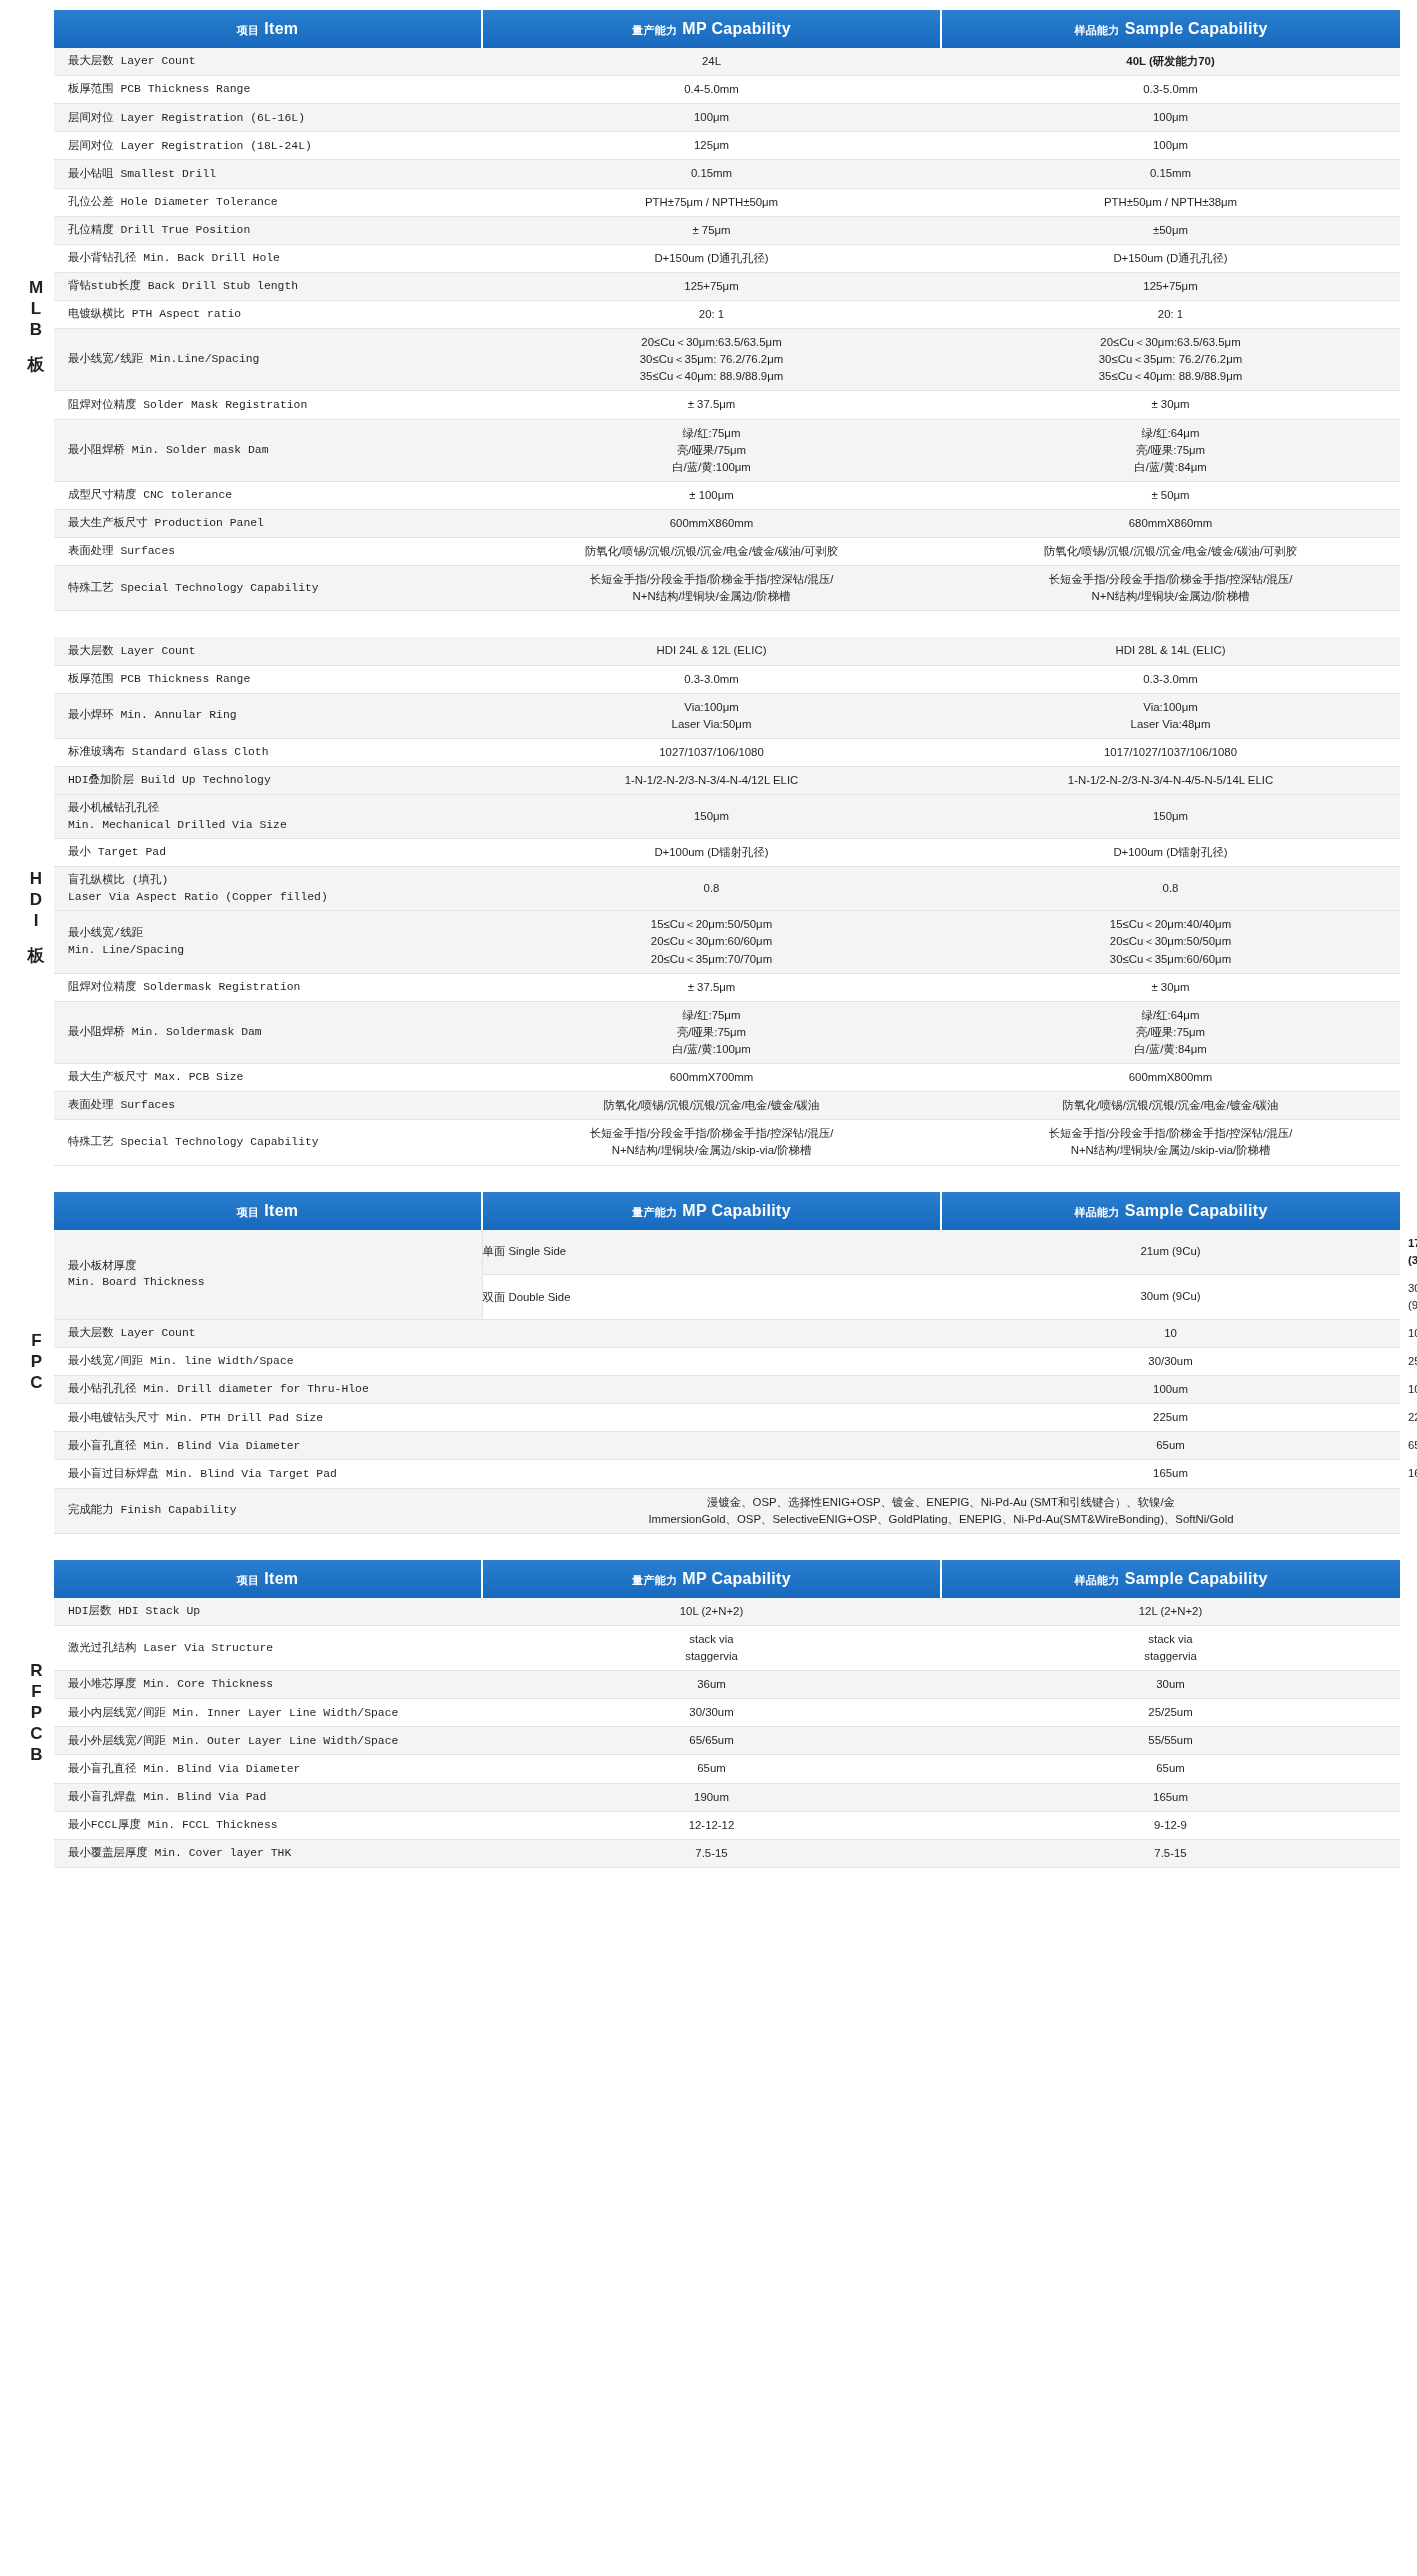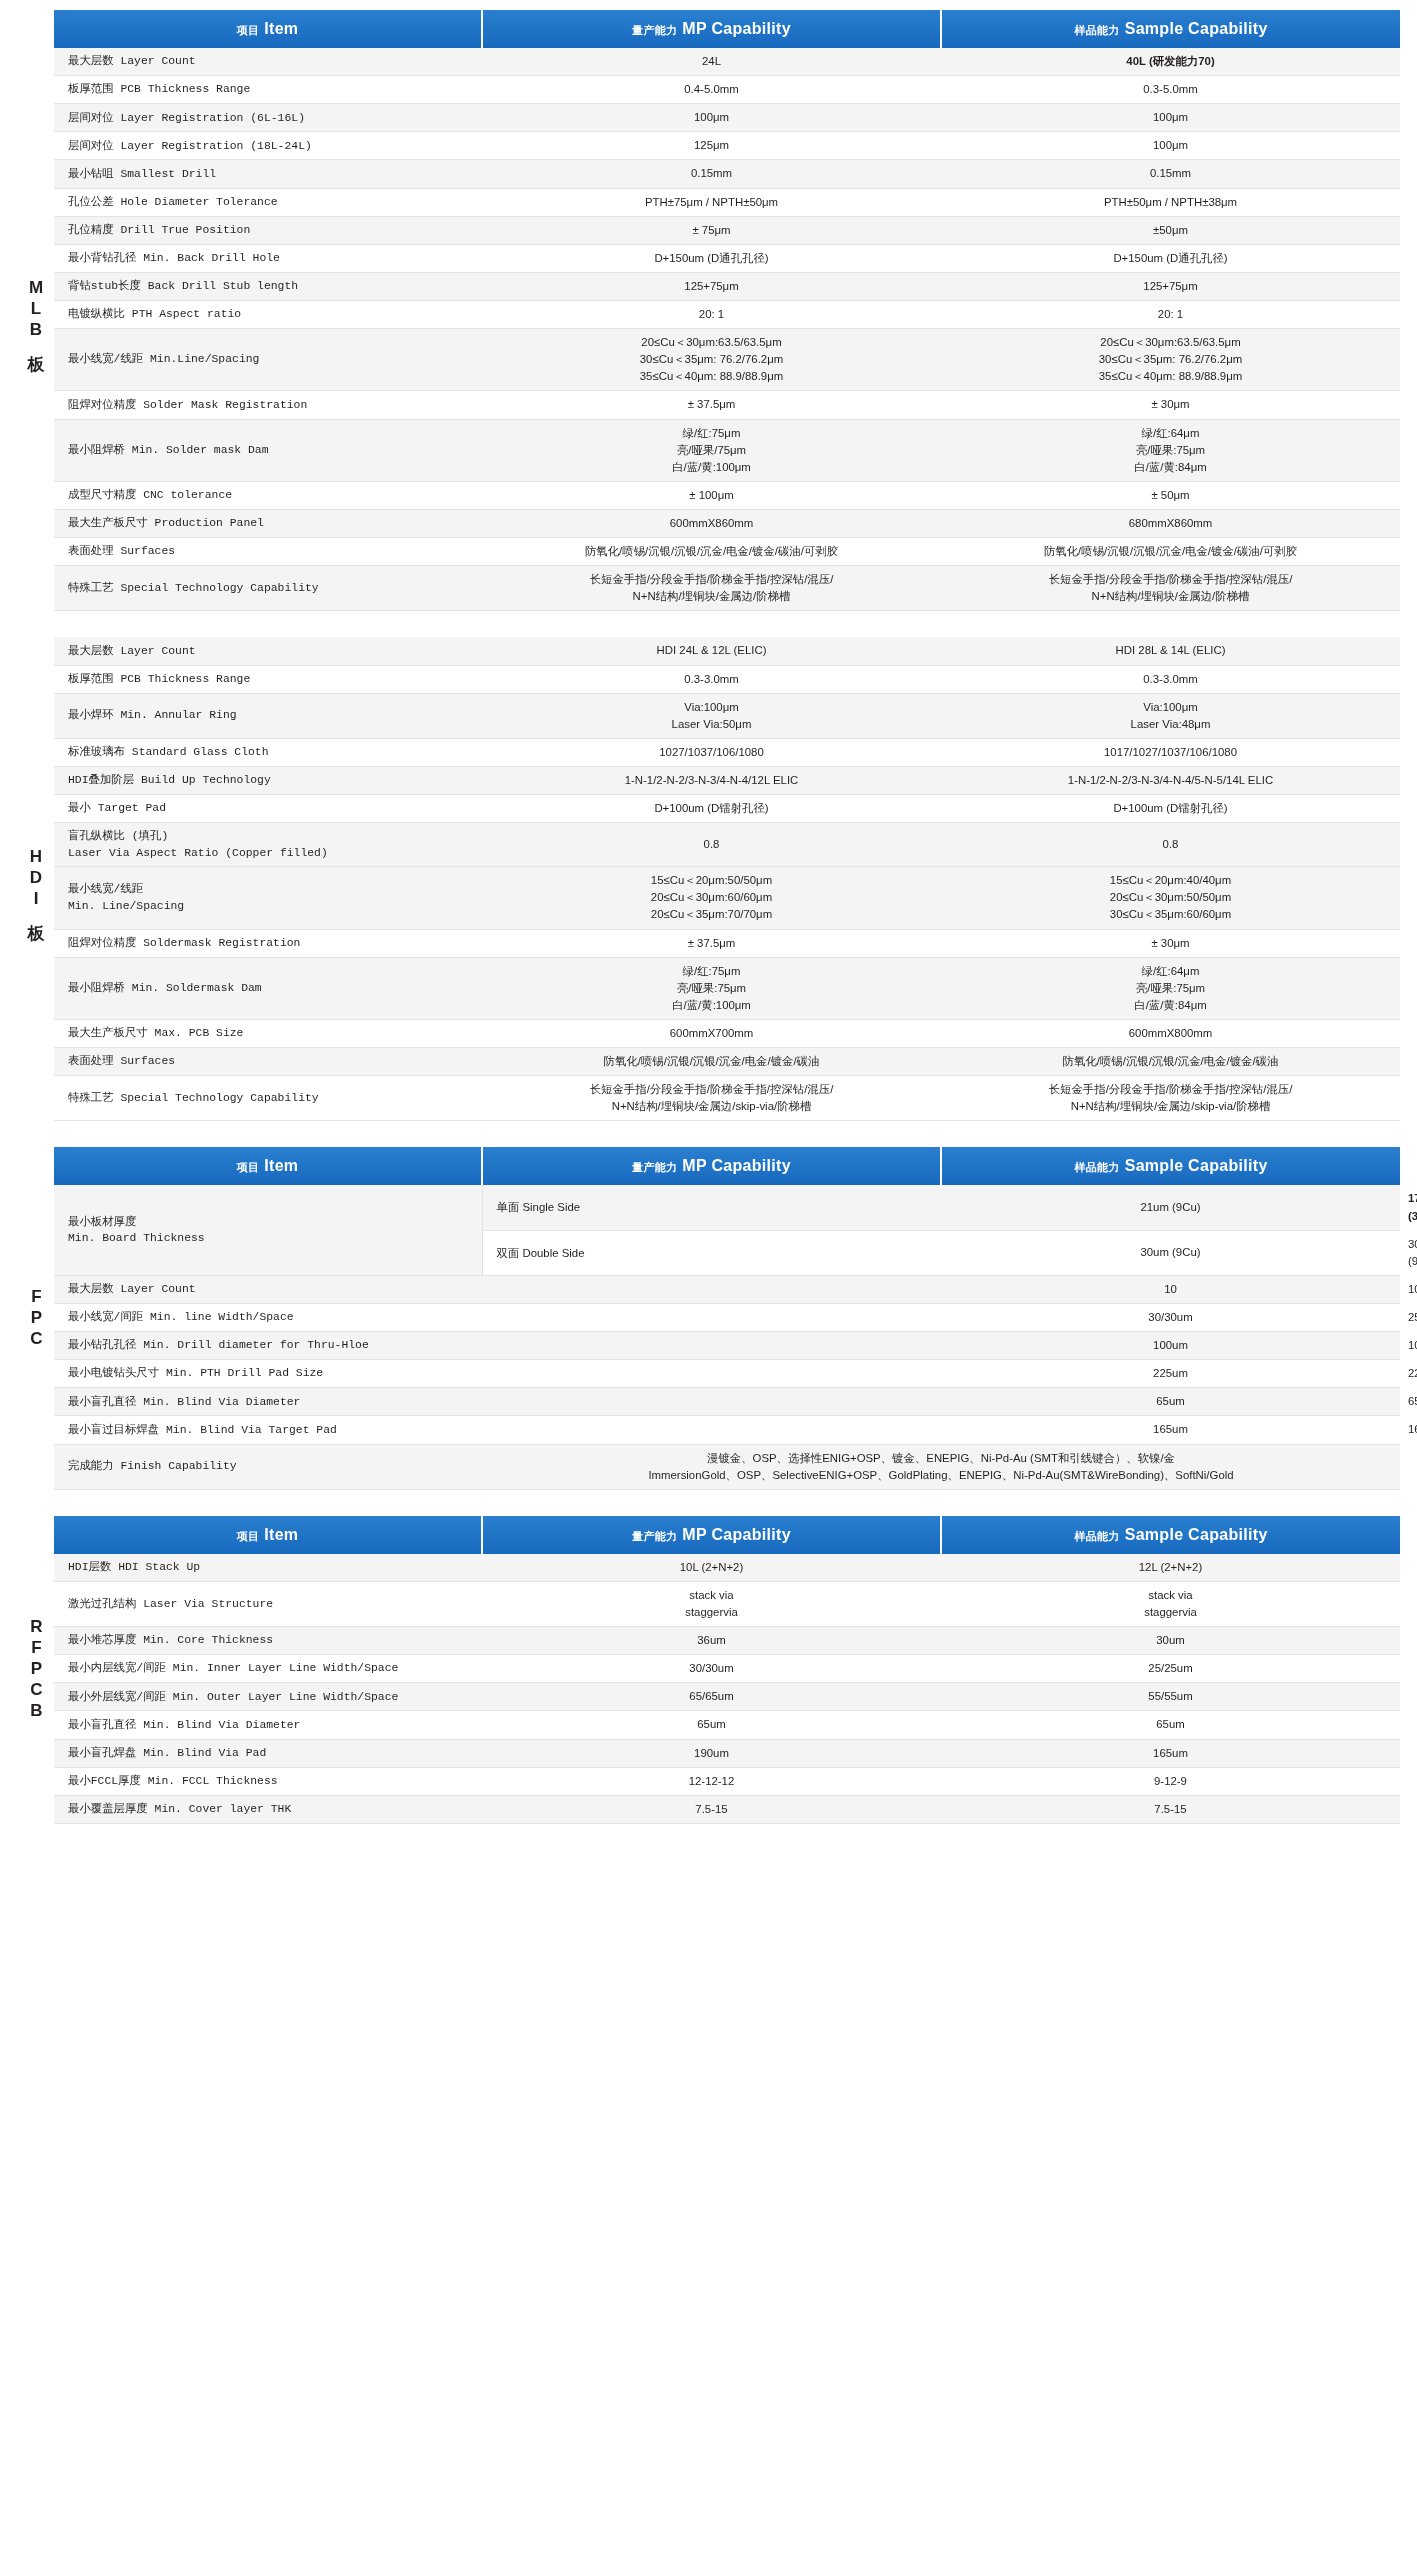--- a/index.html
+++ b/index.html
@@ -71,21 +71,21 @@
   .tbl td {
     border-bottom: 1px solid #e3e3e3;
     padding: 5px 8px;
     vertical-align: middle;
     line-height: 1.45;
   }
   .tbl tr.r-odd td { background: #f4f4f4; }
   .tbl tr.r-even td { background: #ffffff; }
   .tbl td.item { text-align: left; padding-left: 14px; font-family: Liberation Mono, monospace; }
   .tbl td.val  { text-align: center; }
-  .tbl td.sub  { text-align: left; padding-left: 14px; border-left: 1px solid #e3e3e3; }
+  .tbl td.sub  { text-align: left; padding-left: 0; border-left: 1px solid #e3e3e3; }
   .cellline { display: block; }
   .bold { font-weight: bold; }
   .blockgap { height: 26px; }
 
   .tbl td.val.multiline { line-height: 1.5; }
   .tbl tbody tr:last-child td { border-bottom: 1px solid #e3e3e3; }
 </style>
 </head>
 <body>
 
@@ -329,20 +329,32 @@
           </tr>
           <tr class="r-odd">
             <td class="item"><span>HDI叠加阶层  </span><span>Build Up Technology</span></td>
             <td class="val multiline">
               <span class="cellline">1-N-1/2-N-2/3-N-3/4-N-4/12L ELIC</span>
             </td>
             <td class="val multiline">
               <span class="cellline">1-N-1/2-N-2/3-N-3/4-N-4/5-N-5/14L ELIC</span>
             </td>
           </tr>
+          <tr class="r-odd">
+            <td class="item">
+              <span class="cellline">最小机械钻孔孔径</span>
+              <span class="cellline">Min. Mechanical Drilled Via Size</span>
+            </td>
+            <td class="val multiline">
+              <span class="cellline">150μm</span>
+            </td>
+            <td class="val multiline">
+              <span class="cellline">150μm</span>
+            </td>
+          </tr>
           <tr class="r-even">
             <td class="item"><span>最小  </span><span>Target Pad</span></td>
             <td class="val multiline">
               <span class="cellline">D+100um (D镭射孔径)</span>
             </td>
             <td class="val multiline">
               <span class="cellline">D+100um (D镭射孔径)</span>
             </td>
           </tr>
           <tr class="r-odd">

